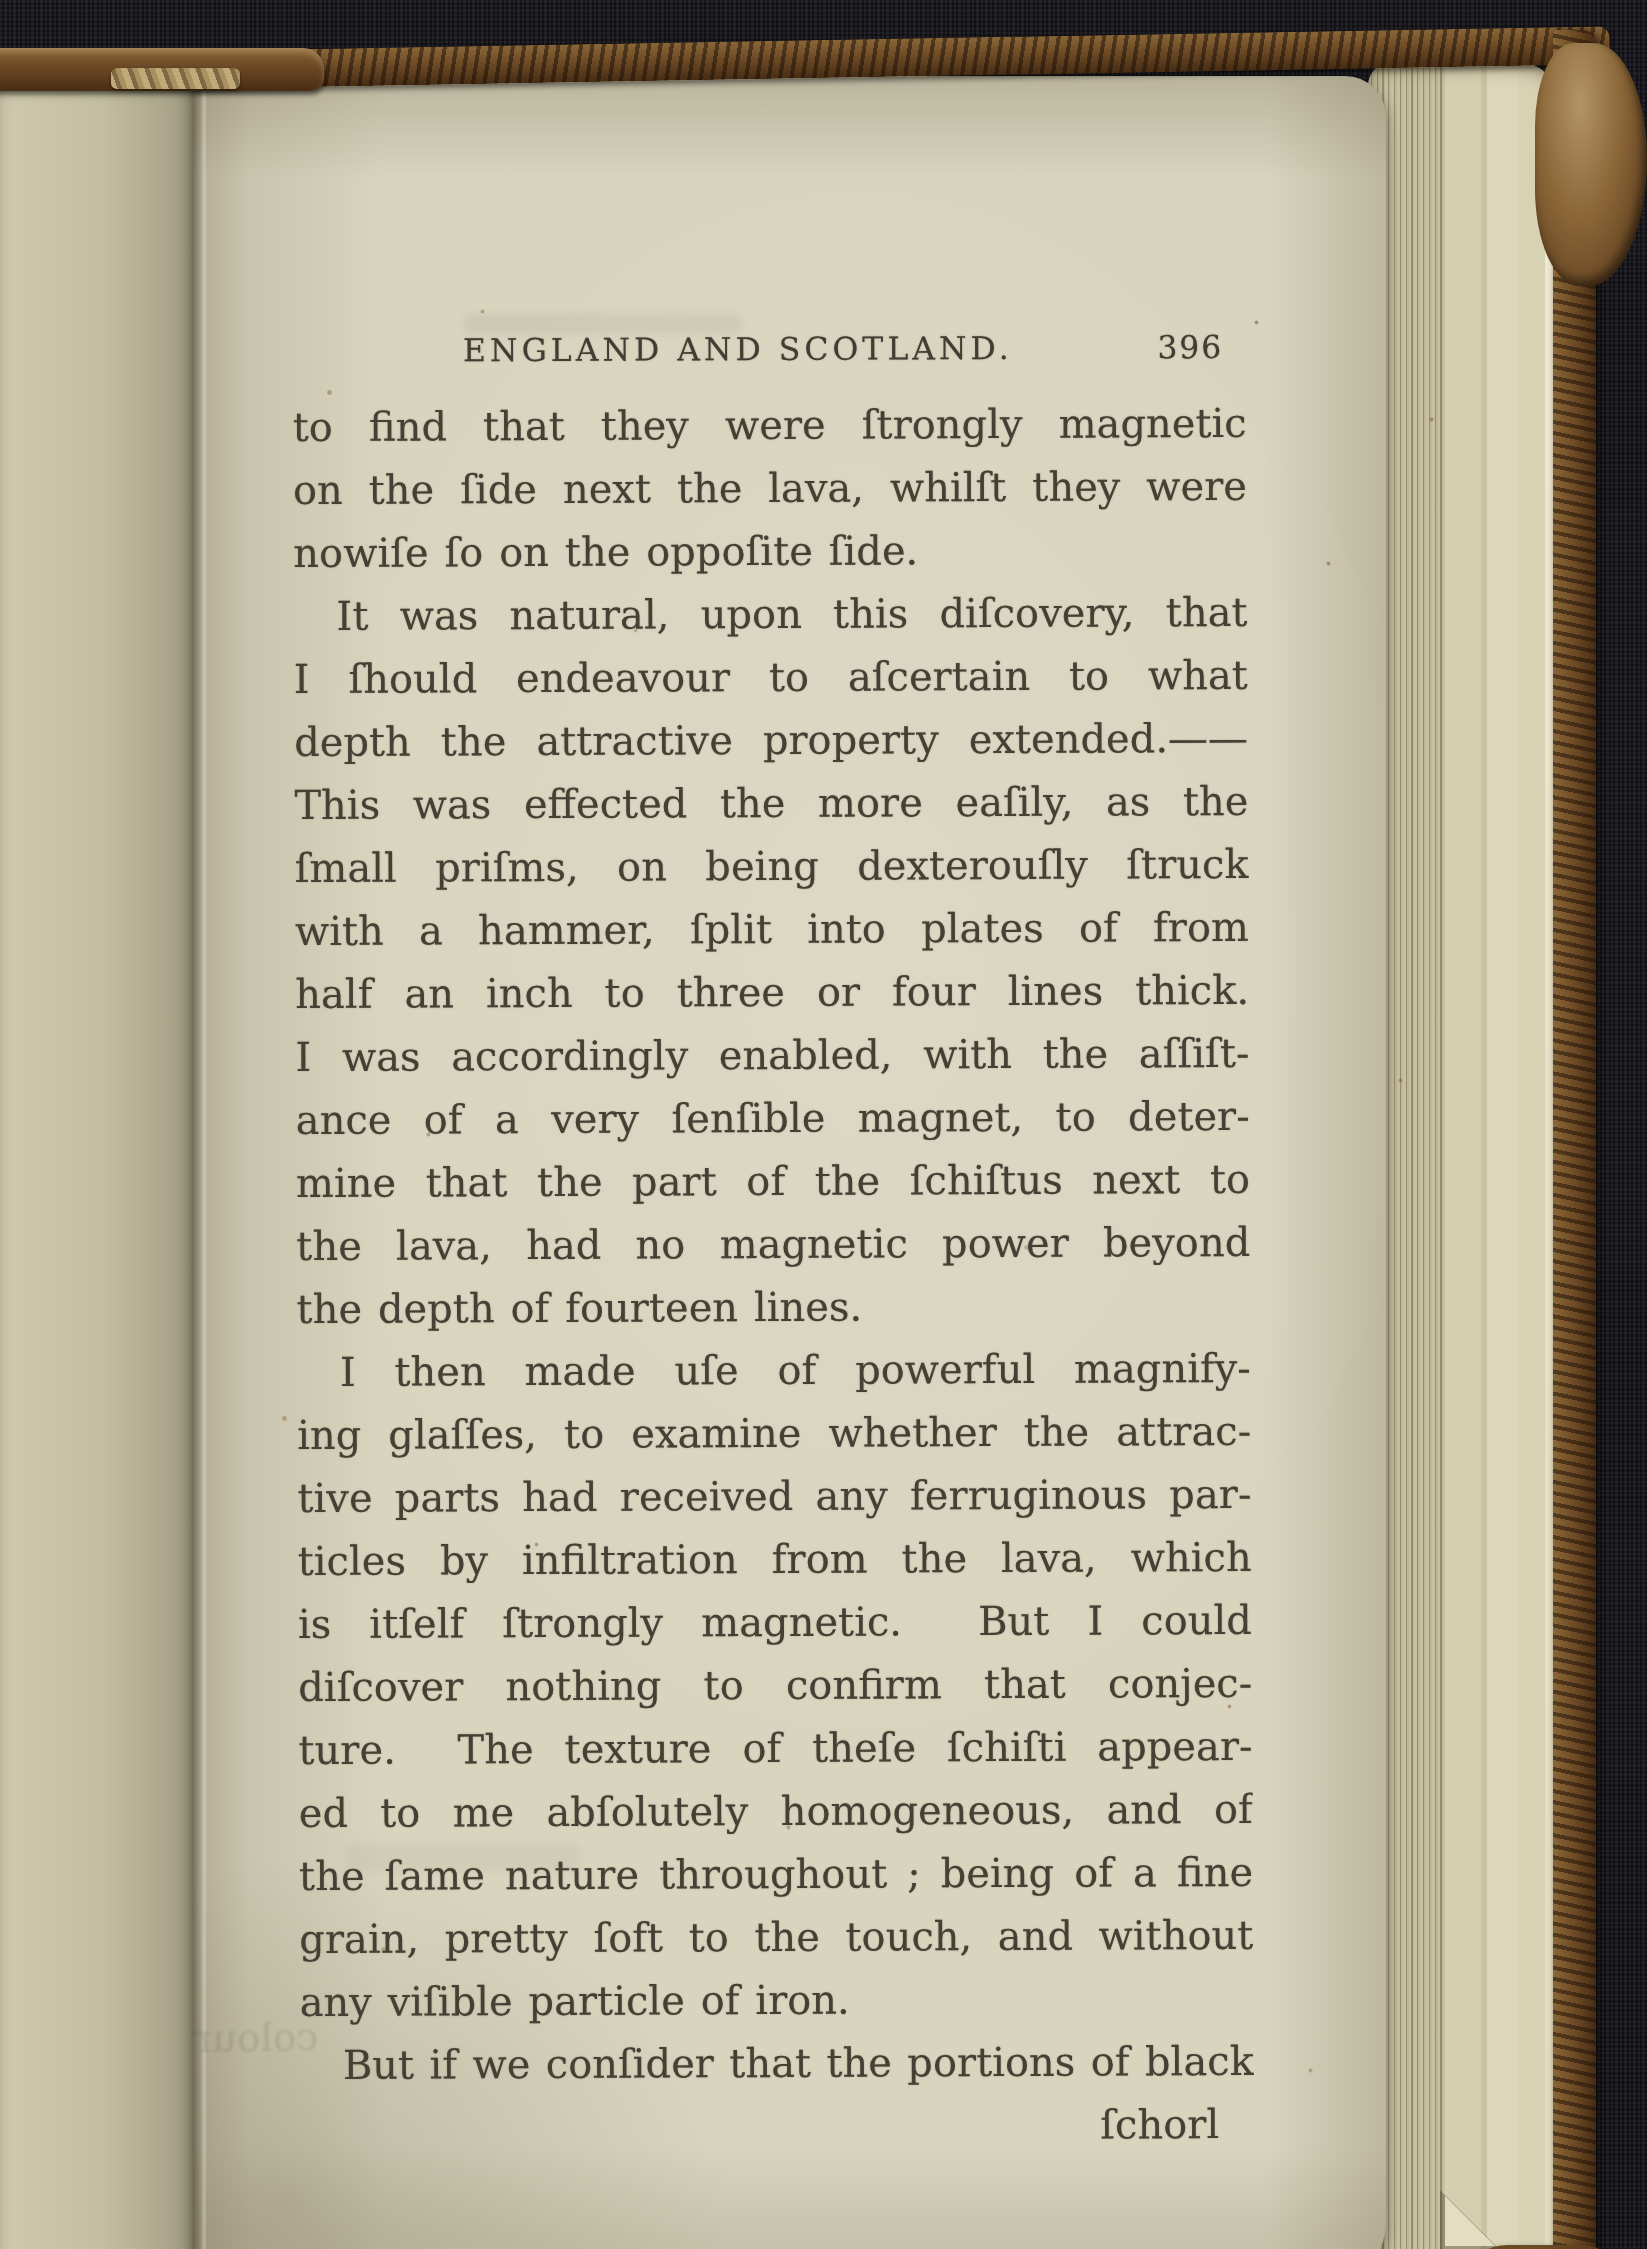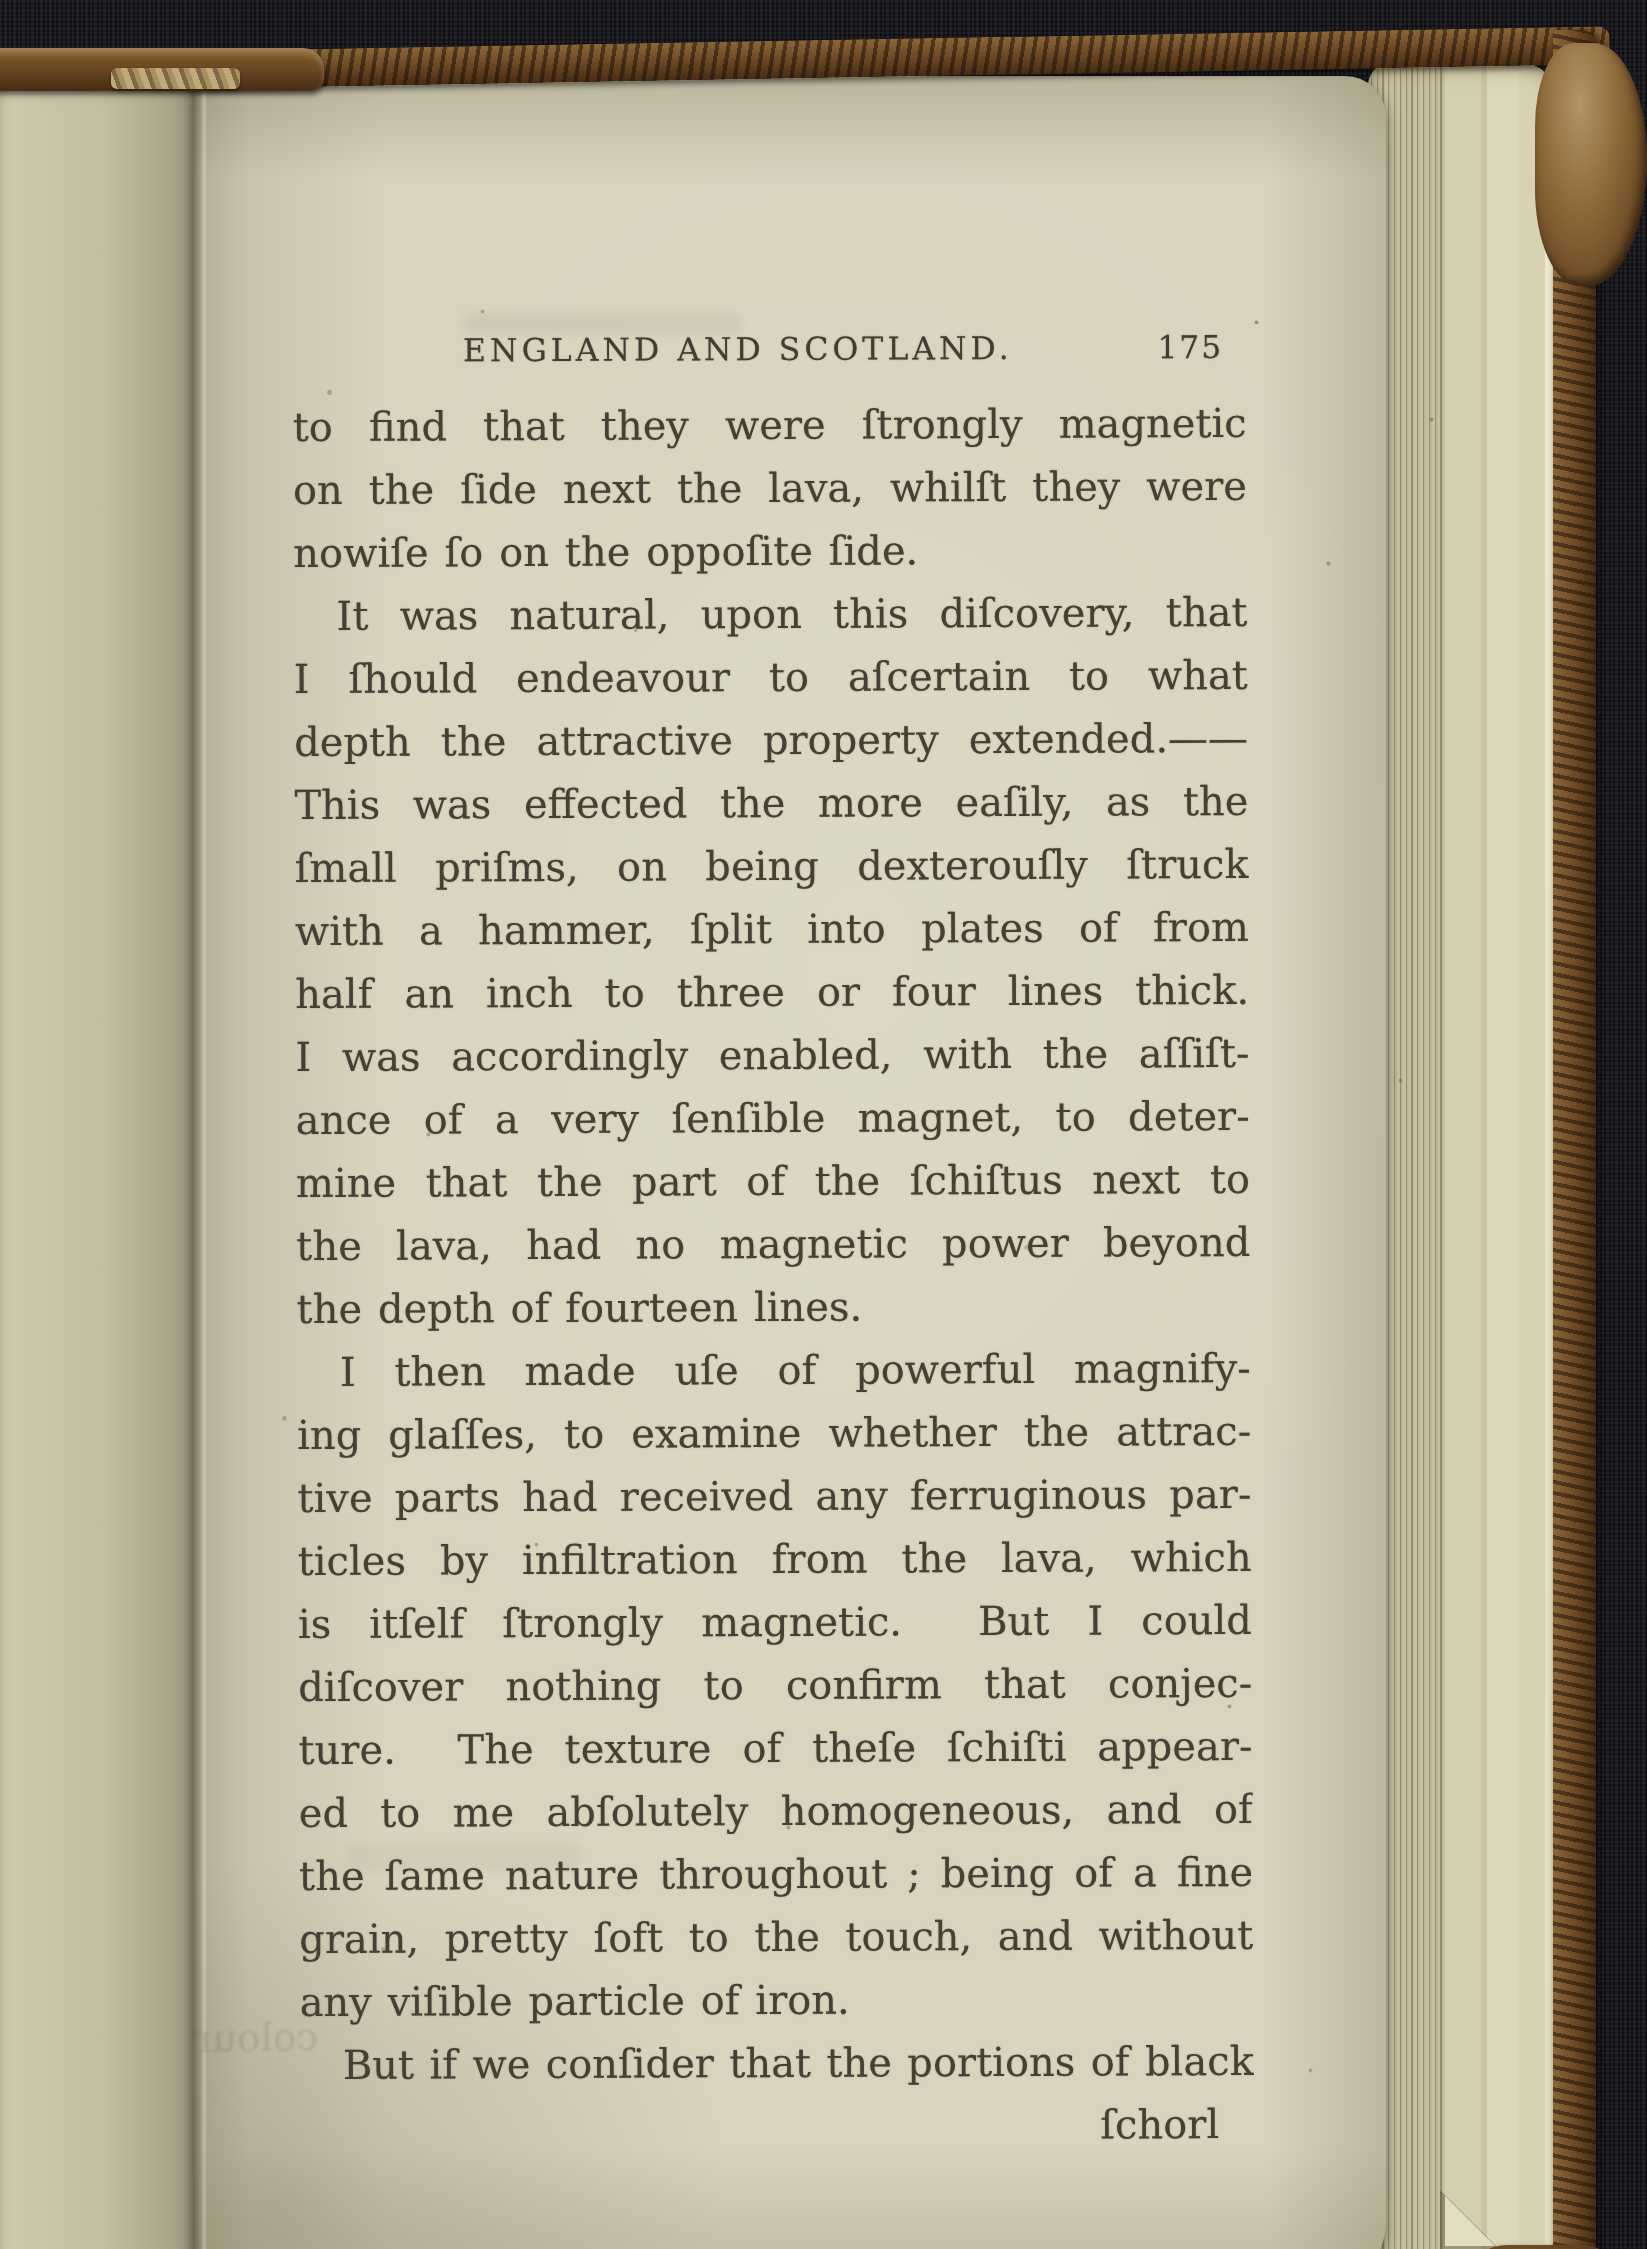--- a/index.html
+++ b/index.html
@@ -178,21 +178,21 @@
 
   <div class="book-page">
     <div class="gutter-crease"></div>
     <div class="smudge-a"></div>
     <div class="smudge-b"></div>
     <div class="paper-speckles"></div>
 
     <div class="print-area">
       <div class="page-header">
         <span class="running-title">ENGLAND AND SCOTLAND.</span>
-        <span class="page-number">175</span>
+        <span class="page-number">396</span>
       </div>
 
       <div class="text-lines">
 
       <div class="bline just">to find that they were ſtrongly magnetic</div>
           <div class="bline just">on the ſide next the lava, whilſt they were</div>
           <div class="bline">nowiſe ſo on the oppoſite ſide.</div>
           <div class="bline just ind">It was natural, upon this diſcovery, that</div>
           <div class="bline just">I ſhould endeavour to aſcertain to what</div>
           <div class="bline just">depth the attractive property extended.——</div>

